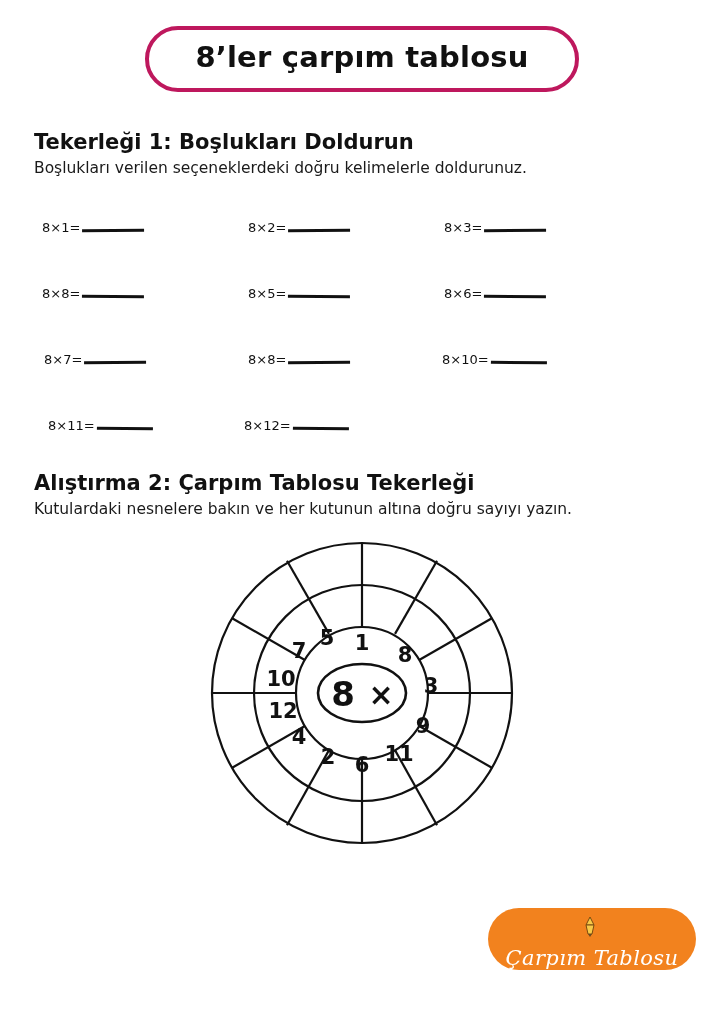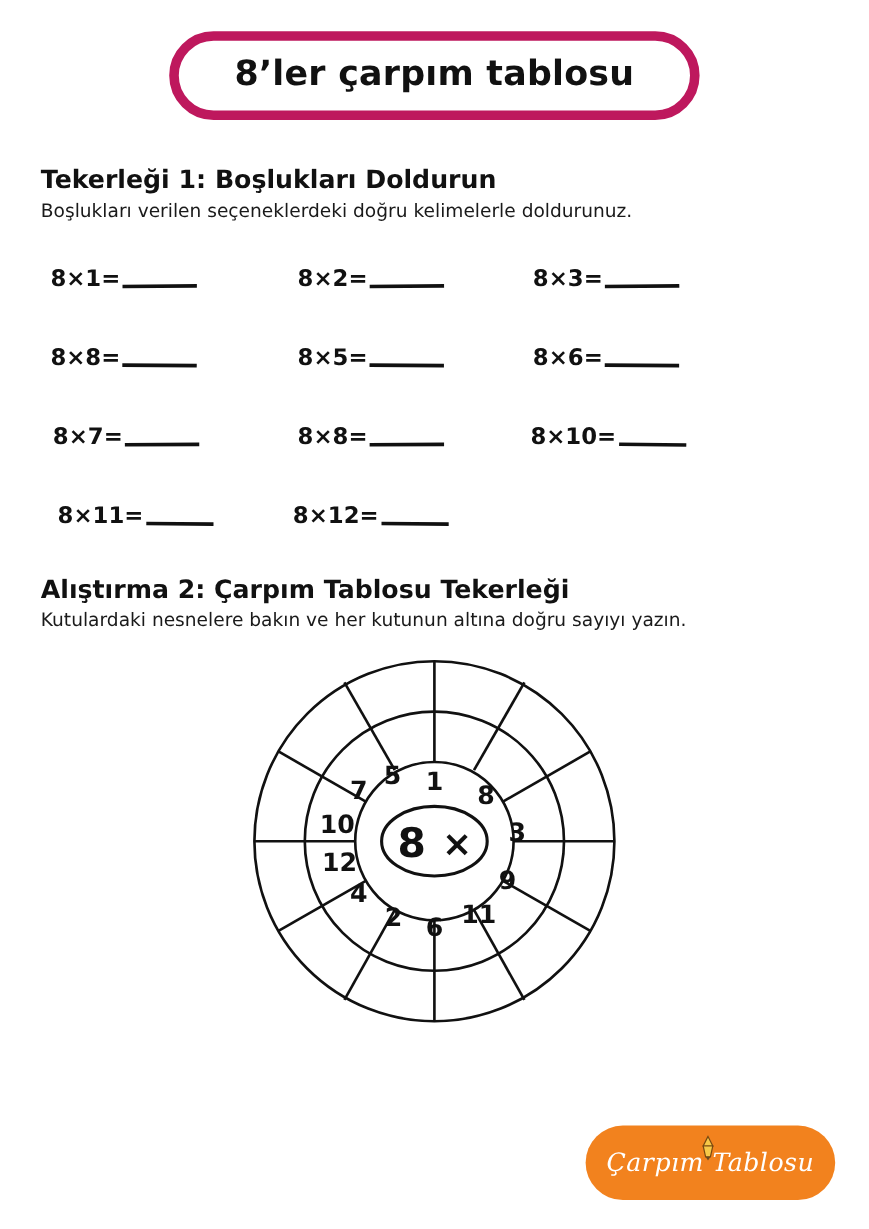--- a/index.html
+++ b/index.html
@@ -16,21 +16,21 @@
     overflow: hidden;
   }
 
   
   .title-wrap {
     display: flex;
     justify-content: center;
     margin-top: 26px;
   }
   .title-pill {
-    border: 8px solid #be185d;
+    border: 4px solid #be185d;
     border-radius: 40px;
     padding: 12px 46px 14px 46px;
     min-width: 400px;
     text-align: center;
     box-sizing: border-box;
   }
   .title-pill .title-text {
     font-size: 29px;
     font-weight: bold;
     letter-spacing: .2px;
@@ -60,22 +60,22 @@
     margin-top: 34px;
     display: grid;
     grid-template-columns: 200px 200px 200px;
     row-gap: 44px;
     column-gap: 0px;
     padding-left: 8px;
   }
   .prob {
     display: flex;
     align-items: flex-end;
-    font-size: 19px;
-    font-weight: bold;
+    font-size: 13px;
+    font-weight: normal;
     white-space: nowrap;
   }
   .prob .expr {
     margin-right: 2px;
   }
   .blank {
     display: inline-block;
     width: 62px;
     height: 16px;
     border-bottom: 3px solid #111;
@@ -98,27 +98,27 @@
   svg.wheel text {
     font-family: "DejaVu Sans", sans-serif;
     font-weight: bold;
     fill: #111;
   }
 
   
   .logo-badge {
     position: absolute;
     right: 28px;
-    bottom: 24px;
+    bottom: 54px;
     width: 208px;
     height: 62px;
     background: #F2821E;
     border-radius: 32px;
     display: flex;
-    align-items: center;
+    align-items: flex-end;
     justify-content: center;
   }
   .logo-badge .logo-text {
     color: #ffffff;
     font-size: 21px;
     font-style: italic;
     font-family: "DejaVu Serif", serif;
     letter-spacing: .4px;
   }
   .logo-badge .pencil {

